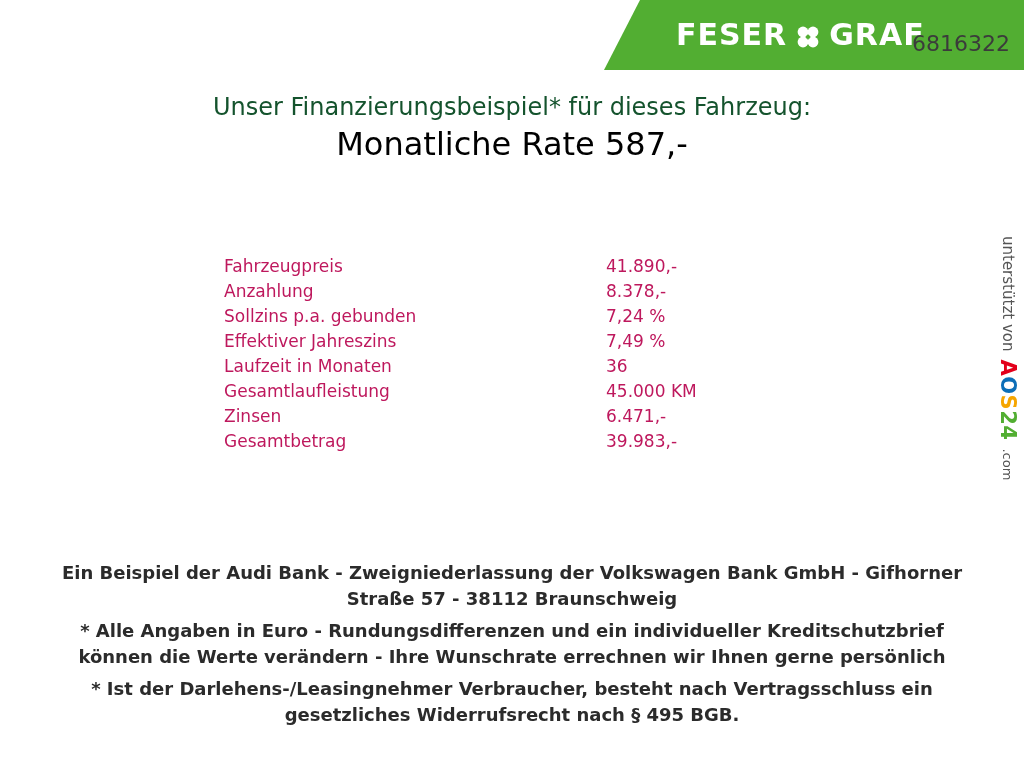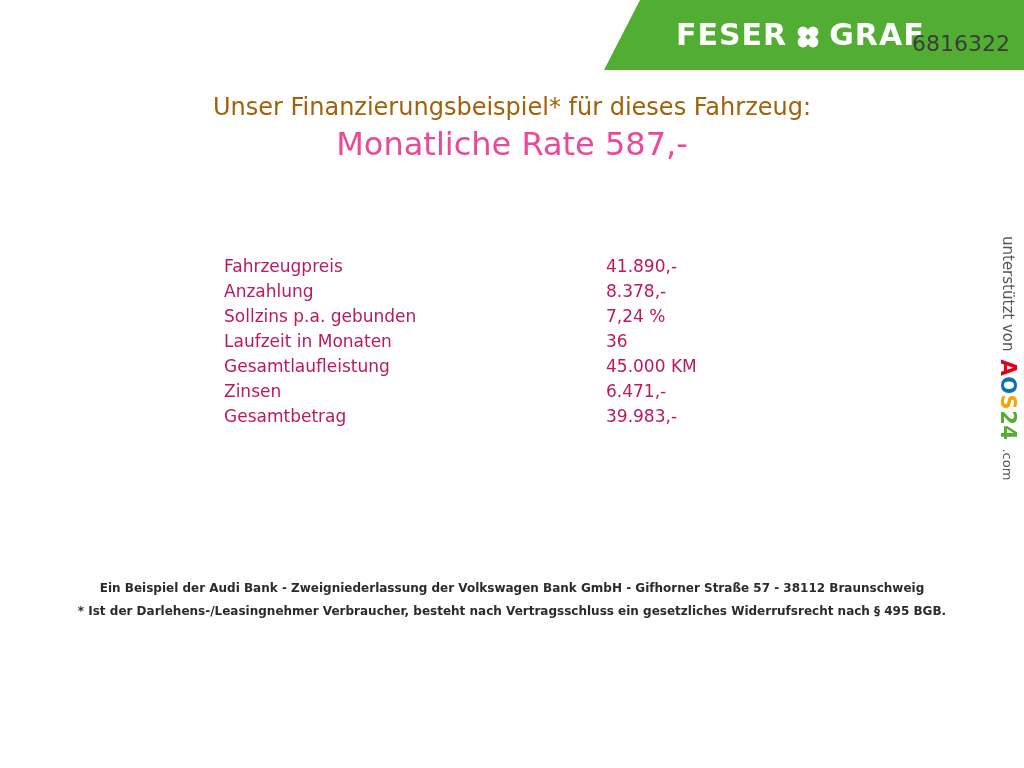--- a/index.html
+++ b/index.html
@@ -72,27 +72,27 @@
   
   .title-block {
     position: absolute;
     top: 92px;
     left: 0;
     width: 1024px;
     text-align: center;
   }
   .title-main {
     font-size: 24px;
-    color: #a16207;
+    color: #14532d;
     line-height: 1.25;
     font-weight: normal;
   }
   .title-sub {
     font-size: 32px;
-    color: #ec4899;
+    color: #000000;
     line-height: 1.3;
     margin-top: 2px;
     font-weight: normal;
   }
 
   
   .finance-table {
     position: absolute;
     top: 256px;
     left: 224px;
@@ -139,23 +139,23 @@
   .side-logo .o { color: #0d6fb8; }
   .side-logo .s { color: #f6a500; }
   .side-logo .n { color: #52ae32; }
   .side-dom { font-size: 13px; color: #555; }
 
   
   .footnotes {
     position: absolute;
     left: 40px;
     right: 40px;
-    top: 580px;
+    top: 560px;
     text-align: center;
-    font-size: 12px;
+    font-size: 18px;
     font-weight: bold;
     color: #2b2b2b;
     line-height: 1.45;
   }
   .footnotes p { margin: 0 0 6px 0; }
 </style>
 </head>
 <body>
 
 <div class="page">
@@ -189,20 +189,24 @@
     </div>
     <div class="fin-row">
       <div class="fin-label">Anzahlung</div>
       <div class="fin-value">8.378,-</div>
     </div>
     <div class="fin-row">
       <div class="fin-label">Sollzins p.a. gebunden</div>
       <div class="fin-value">7,24 %</div>
     </div>
     <div class="fin-row">
+      <div class="fin-label">Effektiver Jahreszins</div>
+      <div class="fin-value">7,49 %</div>
+    </div>
+    <div class="fin-row">
       <div class="fin-label">Laufzeit in Monaten</div>
       <div class="fin-value">36</div>
     </div>
     <div class="fin-row">
       <div class="fin-label">Gesamtlaufleistung</div>
       <div class="fin-value">45.000 KM</div>
     </div>
     <div class="fin-row">
       <div class="fin-label">Zinsen</div>
       <div class="fin-value">6.471,-</div>
@@ -216,16 +220,17 @@
   <div class="side">
     <div class="side-inner">
       <span>unterstützt von</span>
       <span class="side-logo"><span class="a">A</span><span class="o">O</span><span class="s">S</span><span class="n">24</span></span>
       <span class="side-dom">.com</span>
     </div>
   </div>
 
   <div class="footnotes">
     <p>Ein Beispiel der Audi Bank - Zweigniederlassung der Volkswagen Bank GmbH - Gifhorner Straße 57 - 38112 Braunschweig</p>
+    <p>* Alle Angaben in Euro - Rundungsdifferenzen und ein individueller Kreditschutzbrief können die Werte verändern - Ihre Wunschrate errechnen wir Ihnen gerne persönlich</p>
     <p>* Ist der Darlehens-/Leasingnehmer Verbraucher, besteht nach Vertragsschluss ein gesetzliches Widerrufsrecht nach § 495 BGB.</p>
   </div>
 
 </div>
 
 </body></html>

